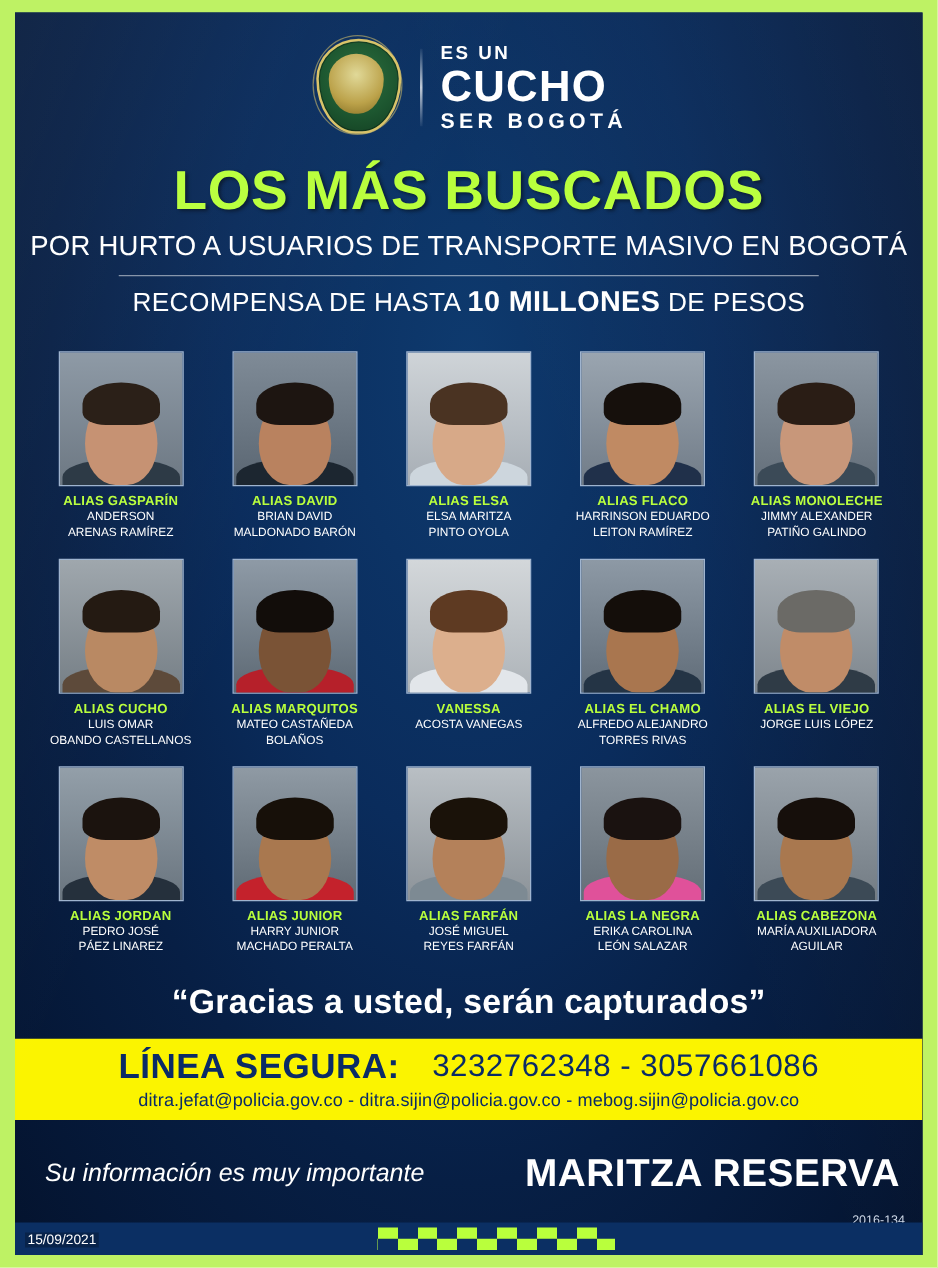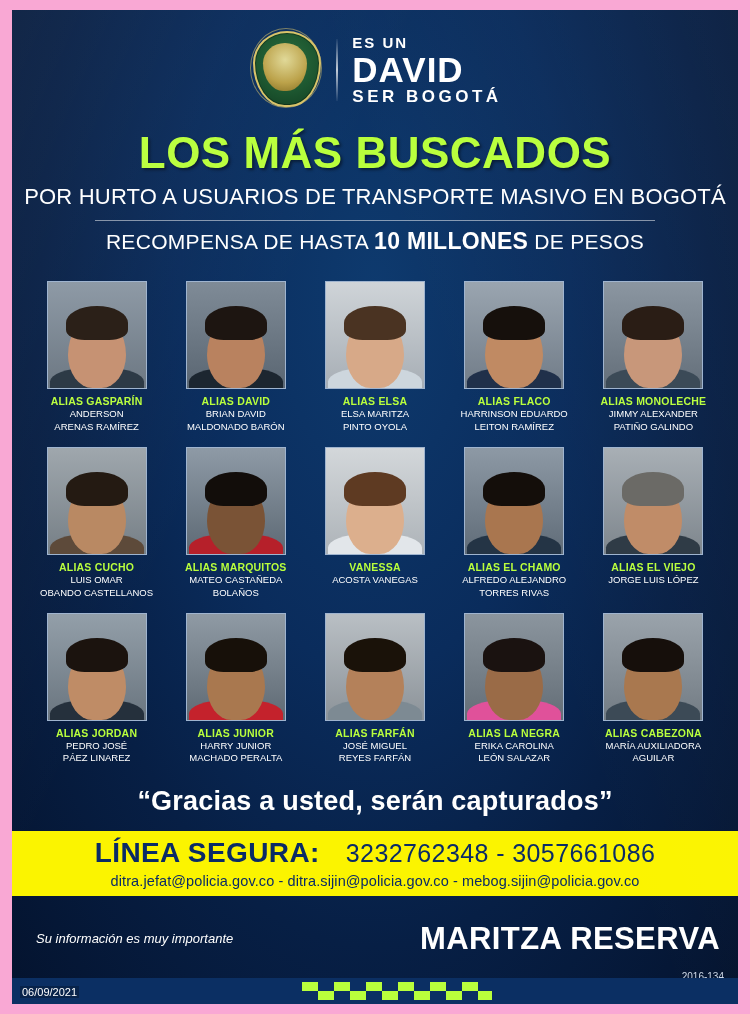--- a/index.html
+++ b/index.html
@@ -12,21 +12,21 @@
     height: 1014px;
     font-family: "Liberation Sans", sans-serif;
     overflow: hidden;
   }
   .poster {
     position: relative;
     width: 750px;
     height: 1014px;
     box-sizing: border-box;
     padding: 10px 12px 0 12px;
-    background: #f9a8d4;
+    background: #bef264;
   }
   .sheet {
     position: relative;
     width: 726px;
     height: 994px;
     background:
       radial-gradient(ellipse at 50% 28%, #0e3a6e 0%, #0a2c5c 38%, #071f45 65%, #04132e 100%),
       linear-gradient(180deg, #0b2b59 0%, #0a2550 40%, #061a3c 100%);
     overflow: hidden;
   }
@@ -254,21 +254,21 @@
     position: relative;
     margin-top: 0;
     padding: 12px 18px 10px 24px;
     display: flex;
     align-items: center;
     justify-content: space-between;
     min-height: 62px;
   }
   .bottom-left {
     color: #ffffff;
-    font-size: 13px;
+    font-size: 20px;
     line-height: 1.15;
     font-style: italic;
   }
   .bottom-right {
     color: #ffffff;
     font-size: 31px;
     font-weight: bold;
     letter-spacing: 0.4px;
     text-align: right;
   }
@@ -323,21 +323,21 @@
 
     <div class="header">
       <div class="crest">
         <div class="shield"></div>
         <div class="ring"></div>
         <div class="inner"></div>
       </div>
       <div class="divider-v"></div>
       <div class="slogan">
         <div class="l1">ES UN</div>
-        <div class="l2">DAVID</div>
+        <div class="l2">CUCHO</div>
         <div class="l3">SER BOGOTÁ</div>
       </div>
     </div>
 
     <div class="title-block">
       <div class="main-title">LOS MÁS BUSCADOS</div>
       <div class="subtitle">POR HURTO A USUARIOS DE TRANSPORTE MASIVO EN BOGOTÁ</div>
       <div class="reward-rule"></div>
       <div class="reward"><span>RECOMPENSA  DE HASTA </span><b>10 MILLONES</b><span> DE PESOS</span></div>
     </div>
@@ -527,16 +527,16 @@
       </div>
       <div class="bottom-right">MARITZA RESERVA</div>
       <div class="doc-code">2016-134</div>
     </div>
 
     <div class="checker">
       <div class="tiles"></div>
       <div class="tiles row2"></div>
     </div>
 
-    <div class="timestamp">06/09/2021</div>
+    <div class="timestamp">15/09/2021</div>
 
   </div>
 </div>
 
 </body></html>

